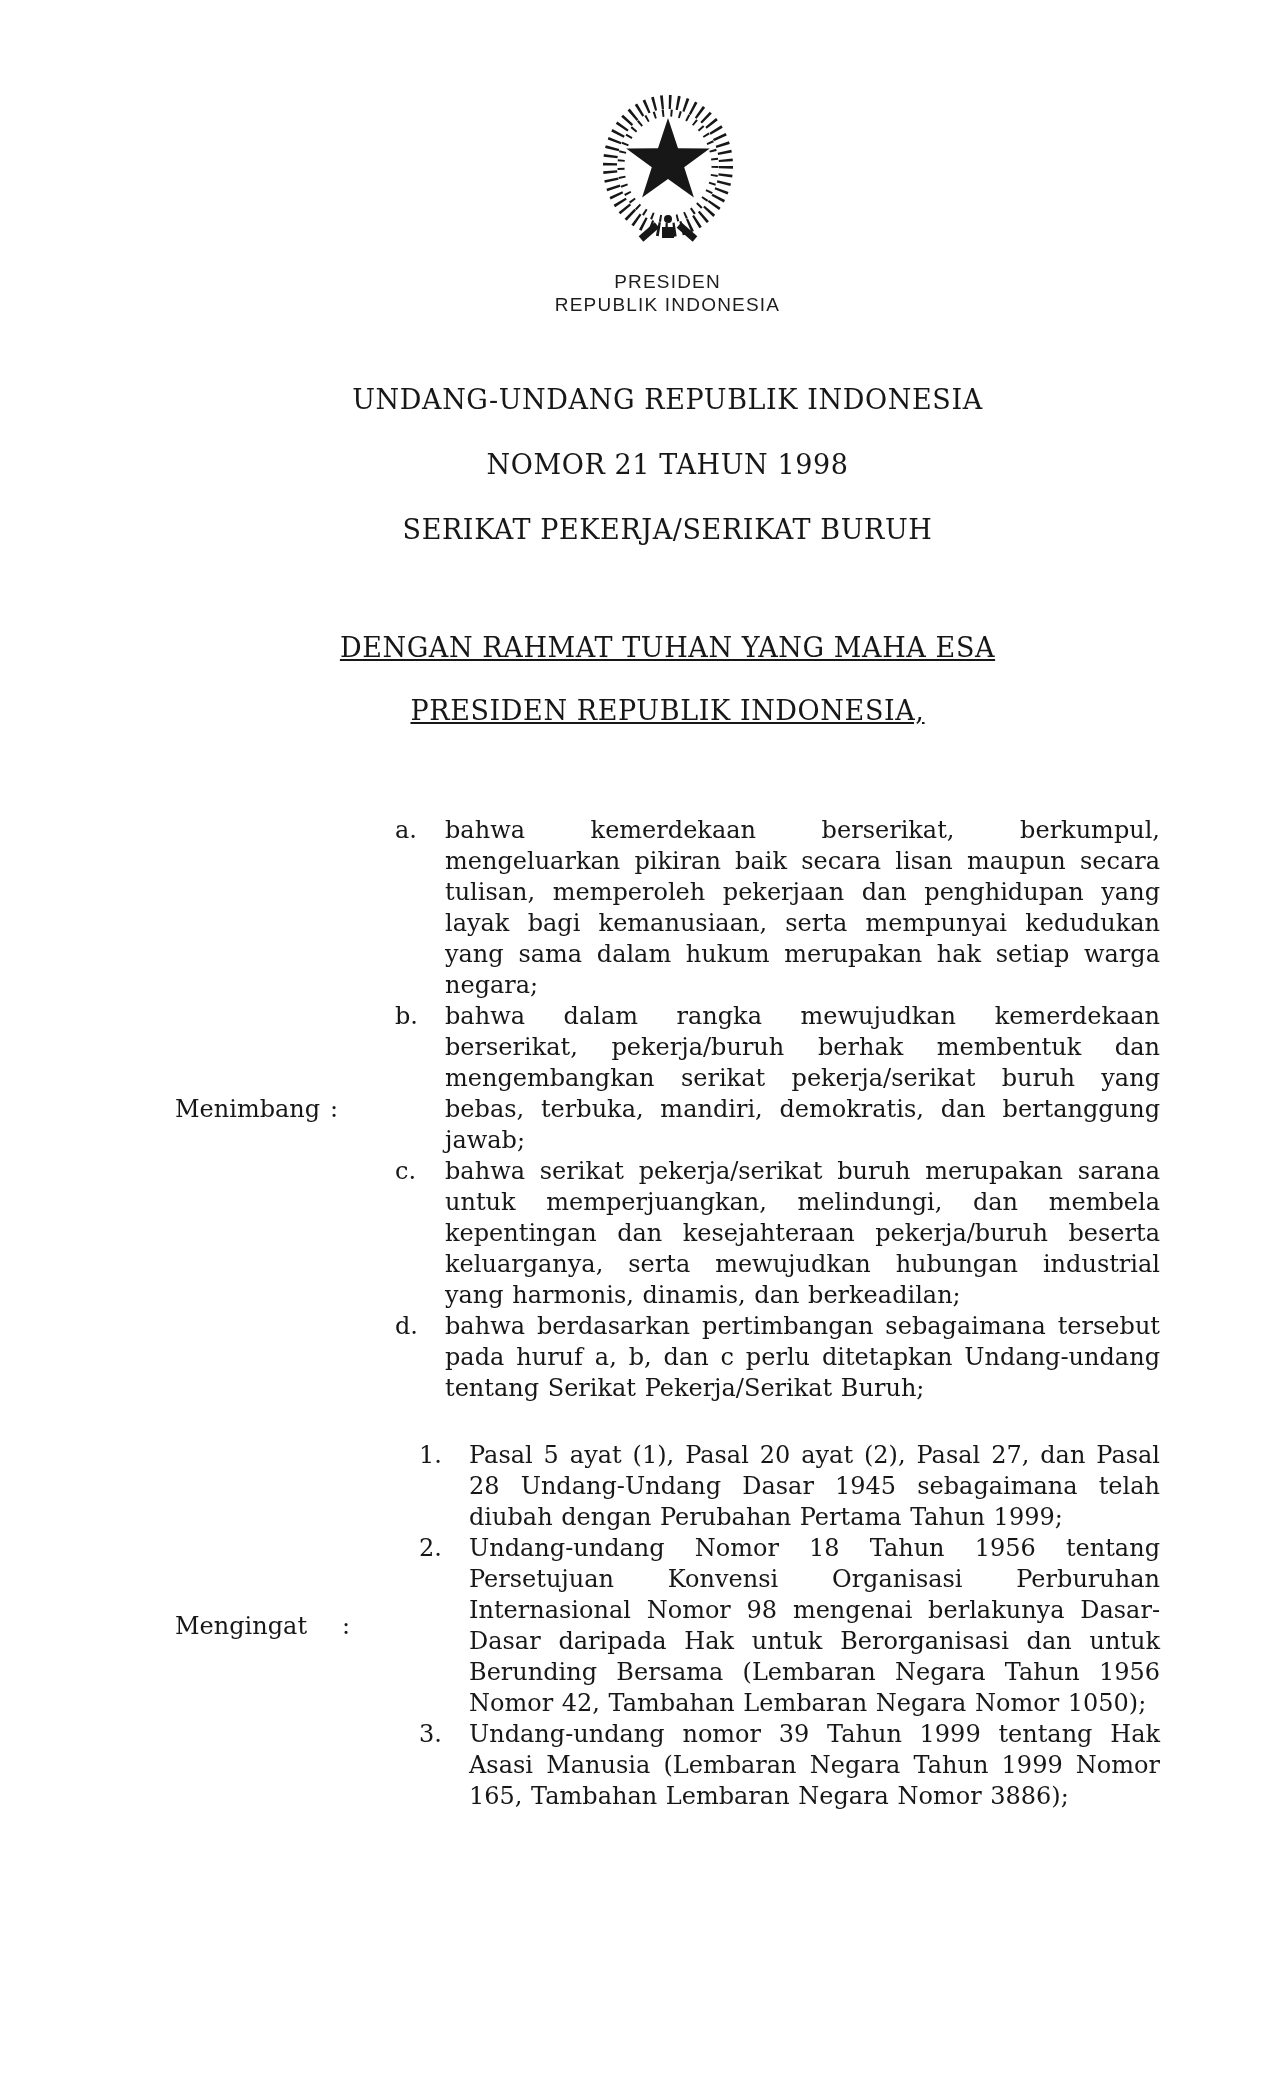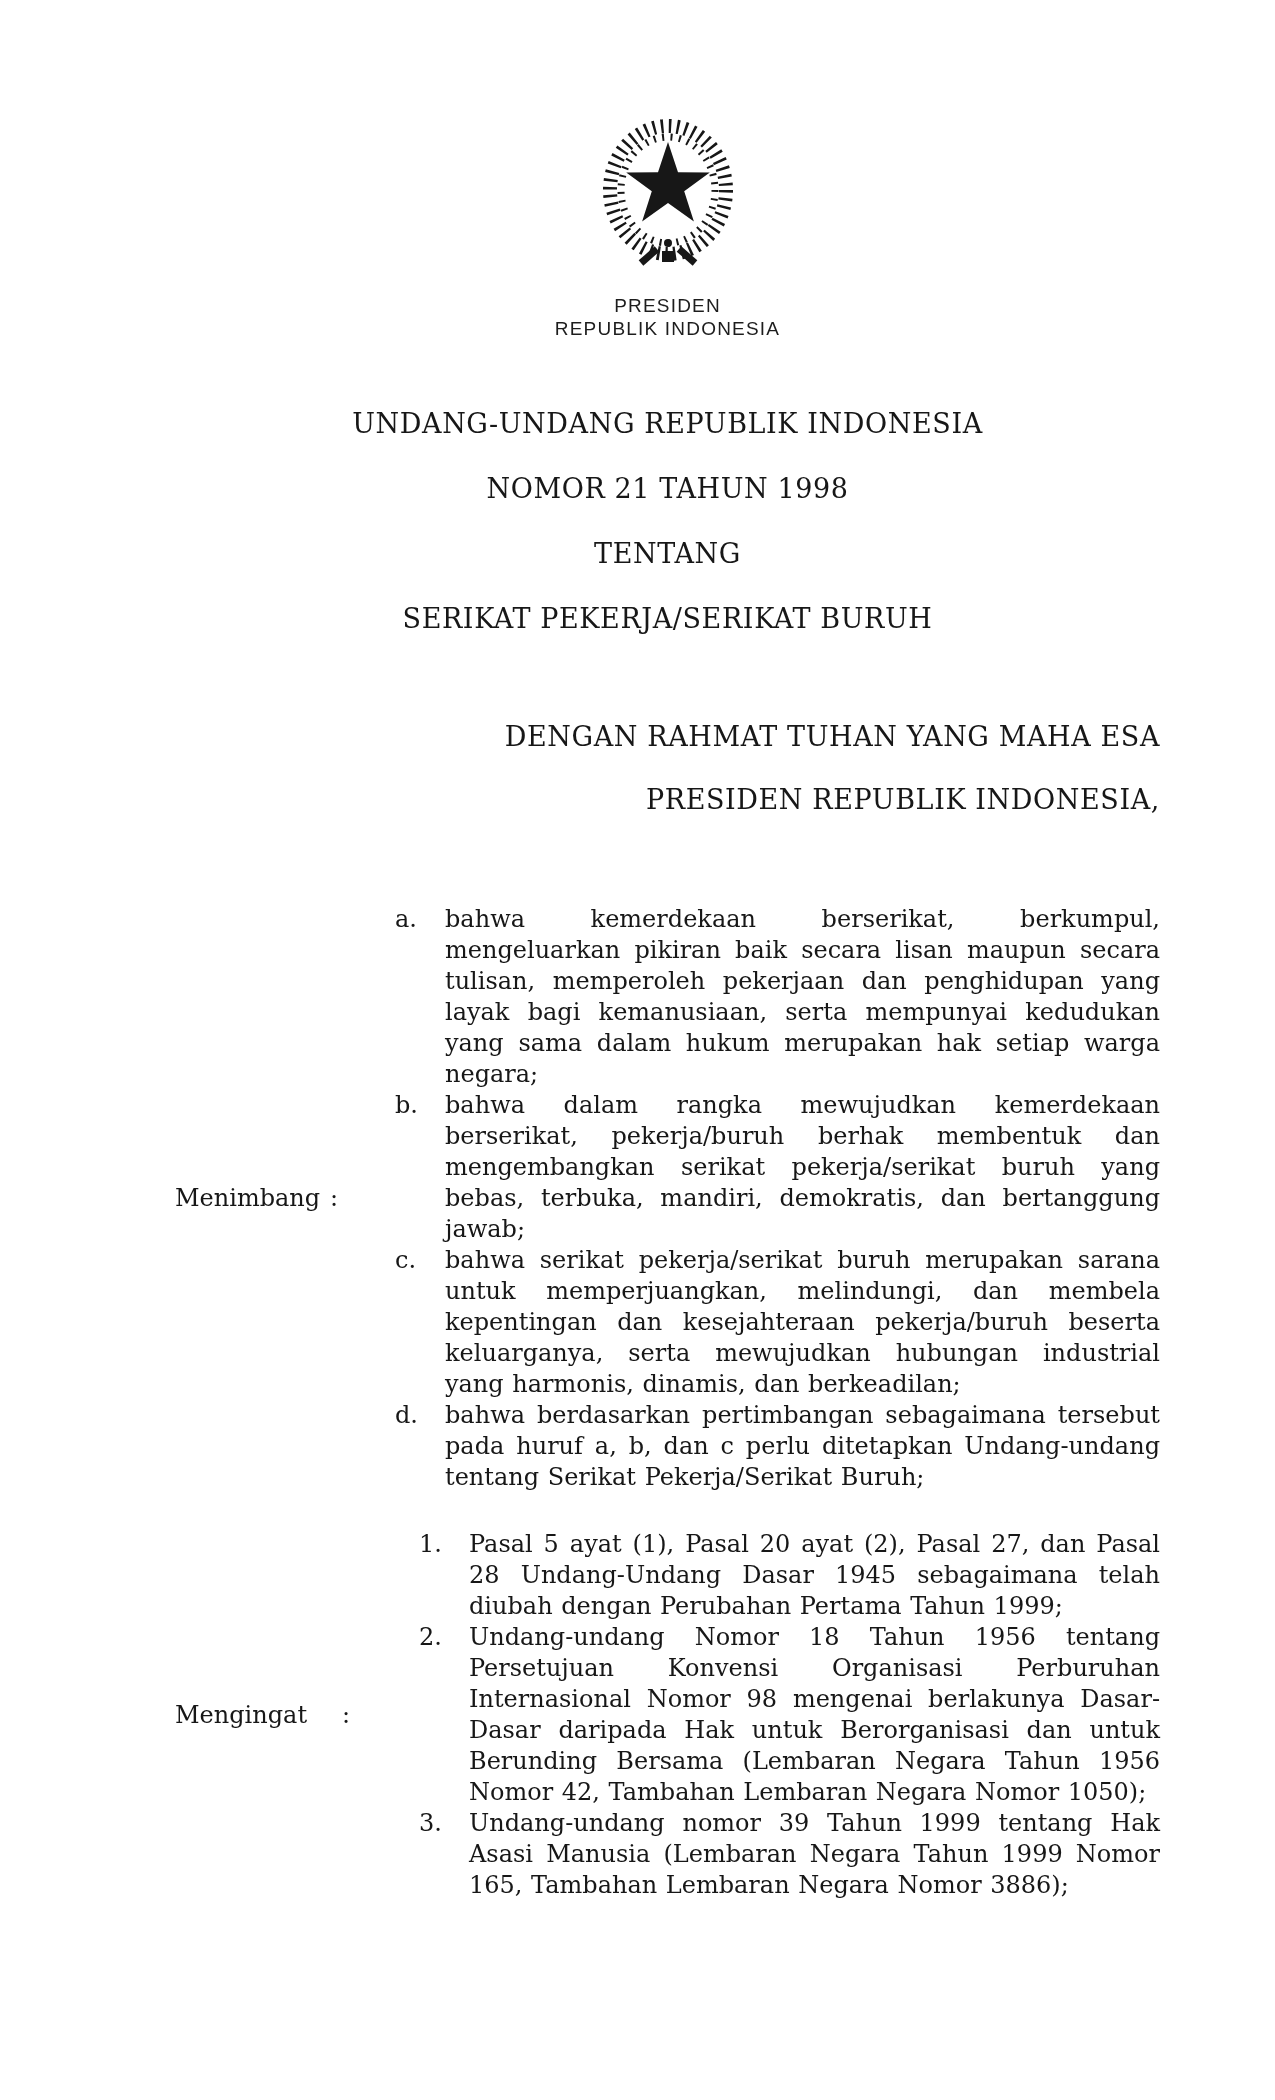--- a/index.html
+++ b/index.html
@@ -11,21 +11,21 @@
     width: 1275px;
     height: 2100px;
     position: relative;
     font-family: "DejaVu Serif", "Liberation Serif", serif;
     color: #171717;
   }
   .page {
     box-sizing: border-box;
     width: 1275px;
     height: 2100px;
-    padding-top: 112px;
+    padding-top: 88px;
     overflow: hidden;
   }
   .content {
     margin-left: 175px;
     width: 985px;
   }
   
   .emblem-wrap {
     text-align: center;
     height: 160px;
@@ -43,21 +43,21 @@
   
   .title-block { margin-top: 68px; text-align: center; }
   .title-line {
     font-size: 27px;
     line-height: 32px;
     margin-bottom: 33px;
     letter-spacing: 0.6px;
     white-space: nowrap;
   }
   .title-block .title-line:last-child { margin-bottom: 0; }
-  .preamble-block { margin-top: 86px; text-align: right; }
+  .preamble-block { margin-top: 86px; text-align: center; text-decoration: underline; }
   .preamble-line {
     font-size: 27px;
     line-height: 32px;
     letter-spacing: 0.6px;
     white-space: nowrap;
   }
   .preamble-line + .preamble-line { margin-top: 31px; }
   
   .clauses { margin-top: 88px; }
   .clause-section { display: flex; align-items: center; }
@@ -110,21 +110,20 @@
     </div>
 
     <div class="emblem-caption">
       <div>PRESIDEN</div>
       <div>REPUBLIK INDONESIA</div>
     </div>
 
     <div class="title-block">
       <div class="title-line">UNDANG-UNDANG REPUBLIK INDONESIA</div>
       <div class="title-line">NOMOR 21 TAHUN 1998</div>
-      <div class="title-line">TENTANG</div>
       <div class="title-line">SERIKAT PEKERJA/SERIKAT BURUH</div>
     </div>
 
     <div class="preamble-block">
       <div class="preamble-line">DENGAN RAHMAT TUHAN YANG MAHA ESA</div>
       <div class="preamble-line">PRESIDEN REPUBLIK INDONESIA,</div>
     </div>
 
     <div class="clauses">
 

